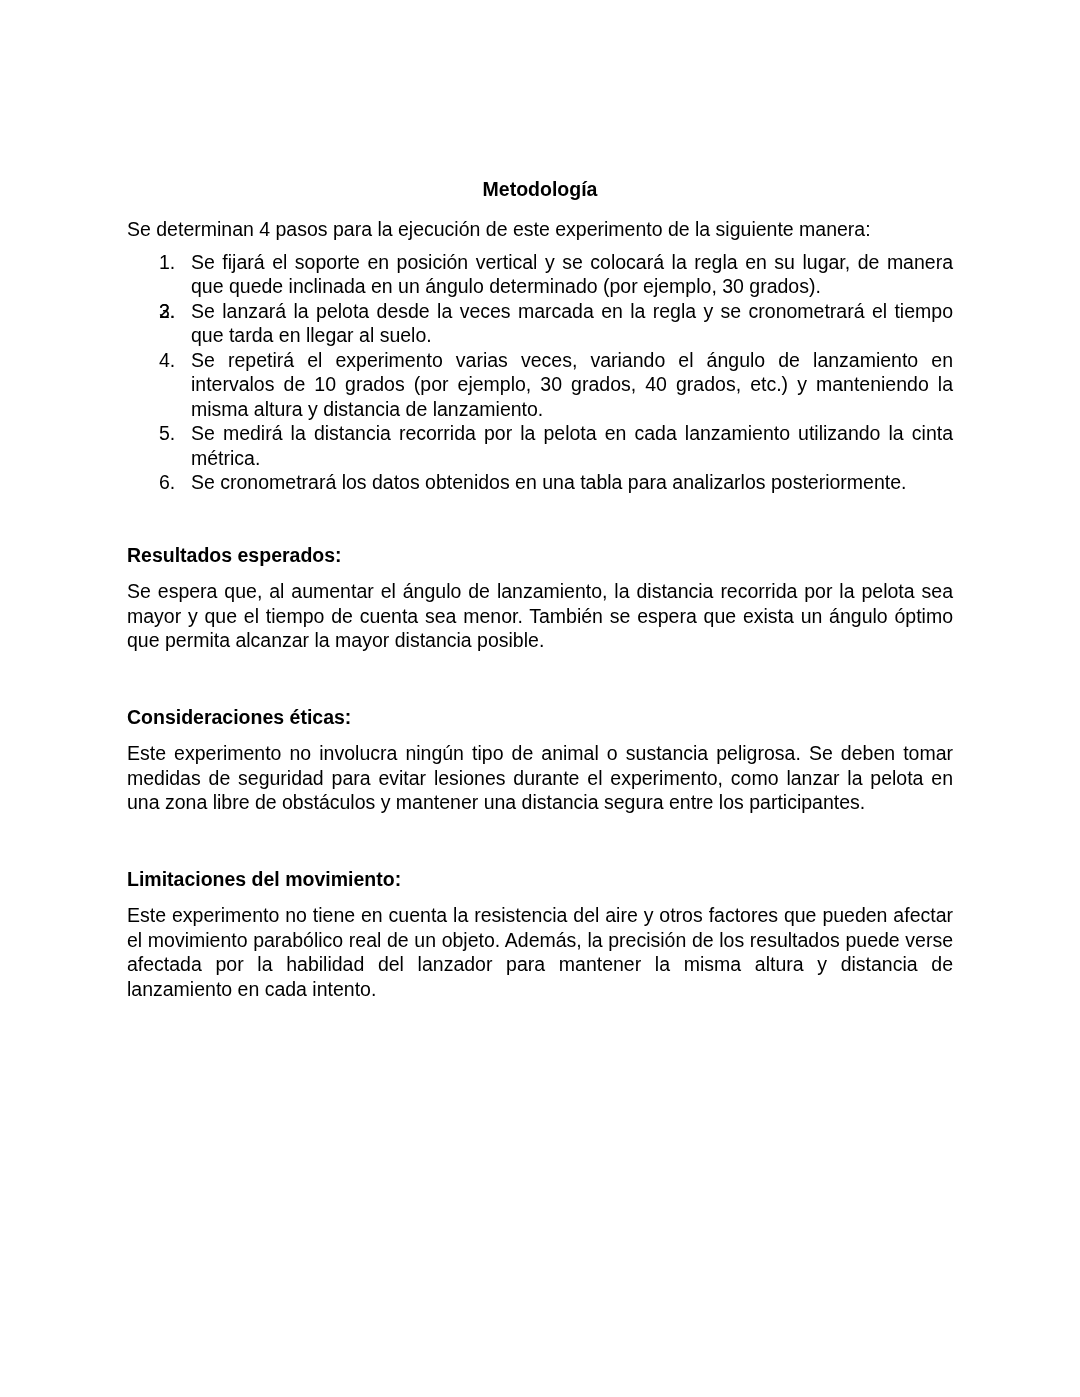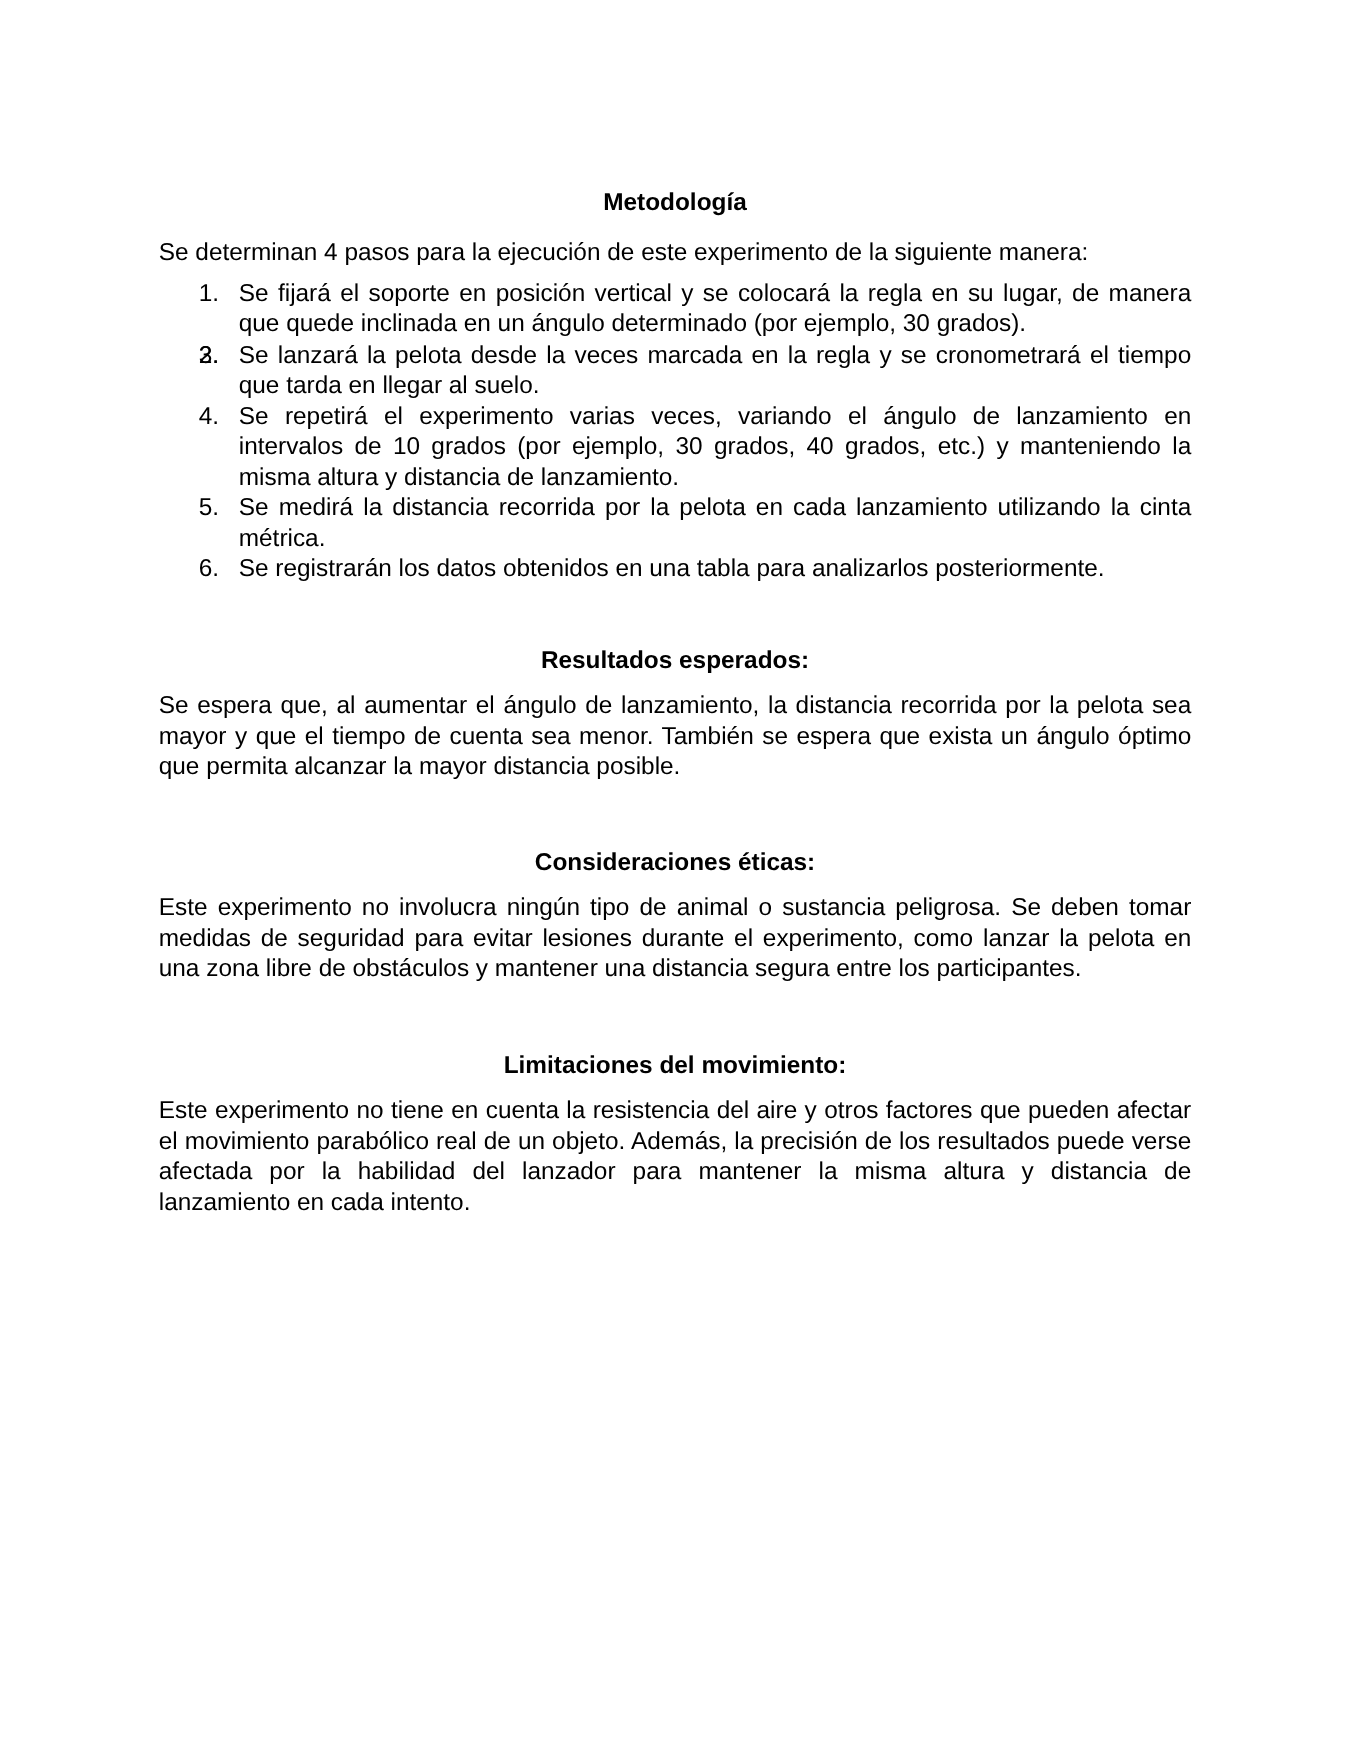--- a/index.html
+++ b/index.html
@@ -9,21 +9,21 @@
       position: relative;
       overflow: hidden;
       font-family: "Liberation Sans", sans-serif;
       color: #000000;
       font-size: 19.5px;
       line-height: 24.5px;
     }
     .page {
       position: absolute;
       left: 127px;
-      top: 150px;
+      top: 177px;
       width: 826px;
     }
     .title {
       text-align: center;
       font-weight: bold;
       font-size: 19.5px;
       margin: 0 0 14px 0;
       height: 26px;
     }
     .intro { margin: 0 0 8px 0; }
@@ -42,21 +42,20 @@
       left: 32px;
       top: 0;
     }
     .section { margin-top: 52px; }
     .section.first { margin-top: 48px; }
     .section h2 {
       font-size: 19.5px;
       font-weight: bold;
       margin: 0 0 12px 0;
       line-height: 24.5px;
-      text-align: center;
     }
     .section p {
       margin: 0;
       text-align: justify;
     }
   </style>
 </head>
 <body>
 
 <div class="page">
@@ -78,21 +77,21 @@
     <li>
       <span class="num">4.</span>
       <span>Se repetirá el experimento varias veces, variando el ángulo de lanzamiento en intervalos de 10 grados (por ejemplo, 30 grados, 40 grados, etc.) y manteniendo la misma altura y distancia de lanzamiento.</span>
     </li>
     <li>
       <span class="num">5.</span>
       <span>Se medirá la distancia recorrida por la pelota en cada lanzamiento utilizando la cinta métrica.</span>
     </li>
     <li>
       <span class="num">6.</span>
-      <span>Se registrarán los datos obtenidos en una tabla para analizarlos posteriormente.</span>
+      <span>Se cronometrará los datos obtenidos en una tabla para analizarlos posteriormente.</span>
     </li>
   </ol>
 
   <div class="section first">
     <h2>Resultados esperados:</h2>
     <p>Se espera que, al aumentar el ángulo de lanzamiento, la distancia recorrida por la pelota sea mayor y que el tiempo de cuenta sea menor. También se espera que exista un ángulo óptimo que permita alcanzar la mayor distancia posible.</p>
   </div>
 
   <div class="section">
     <h2>Consideraciones éticas:</h2>

